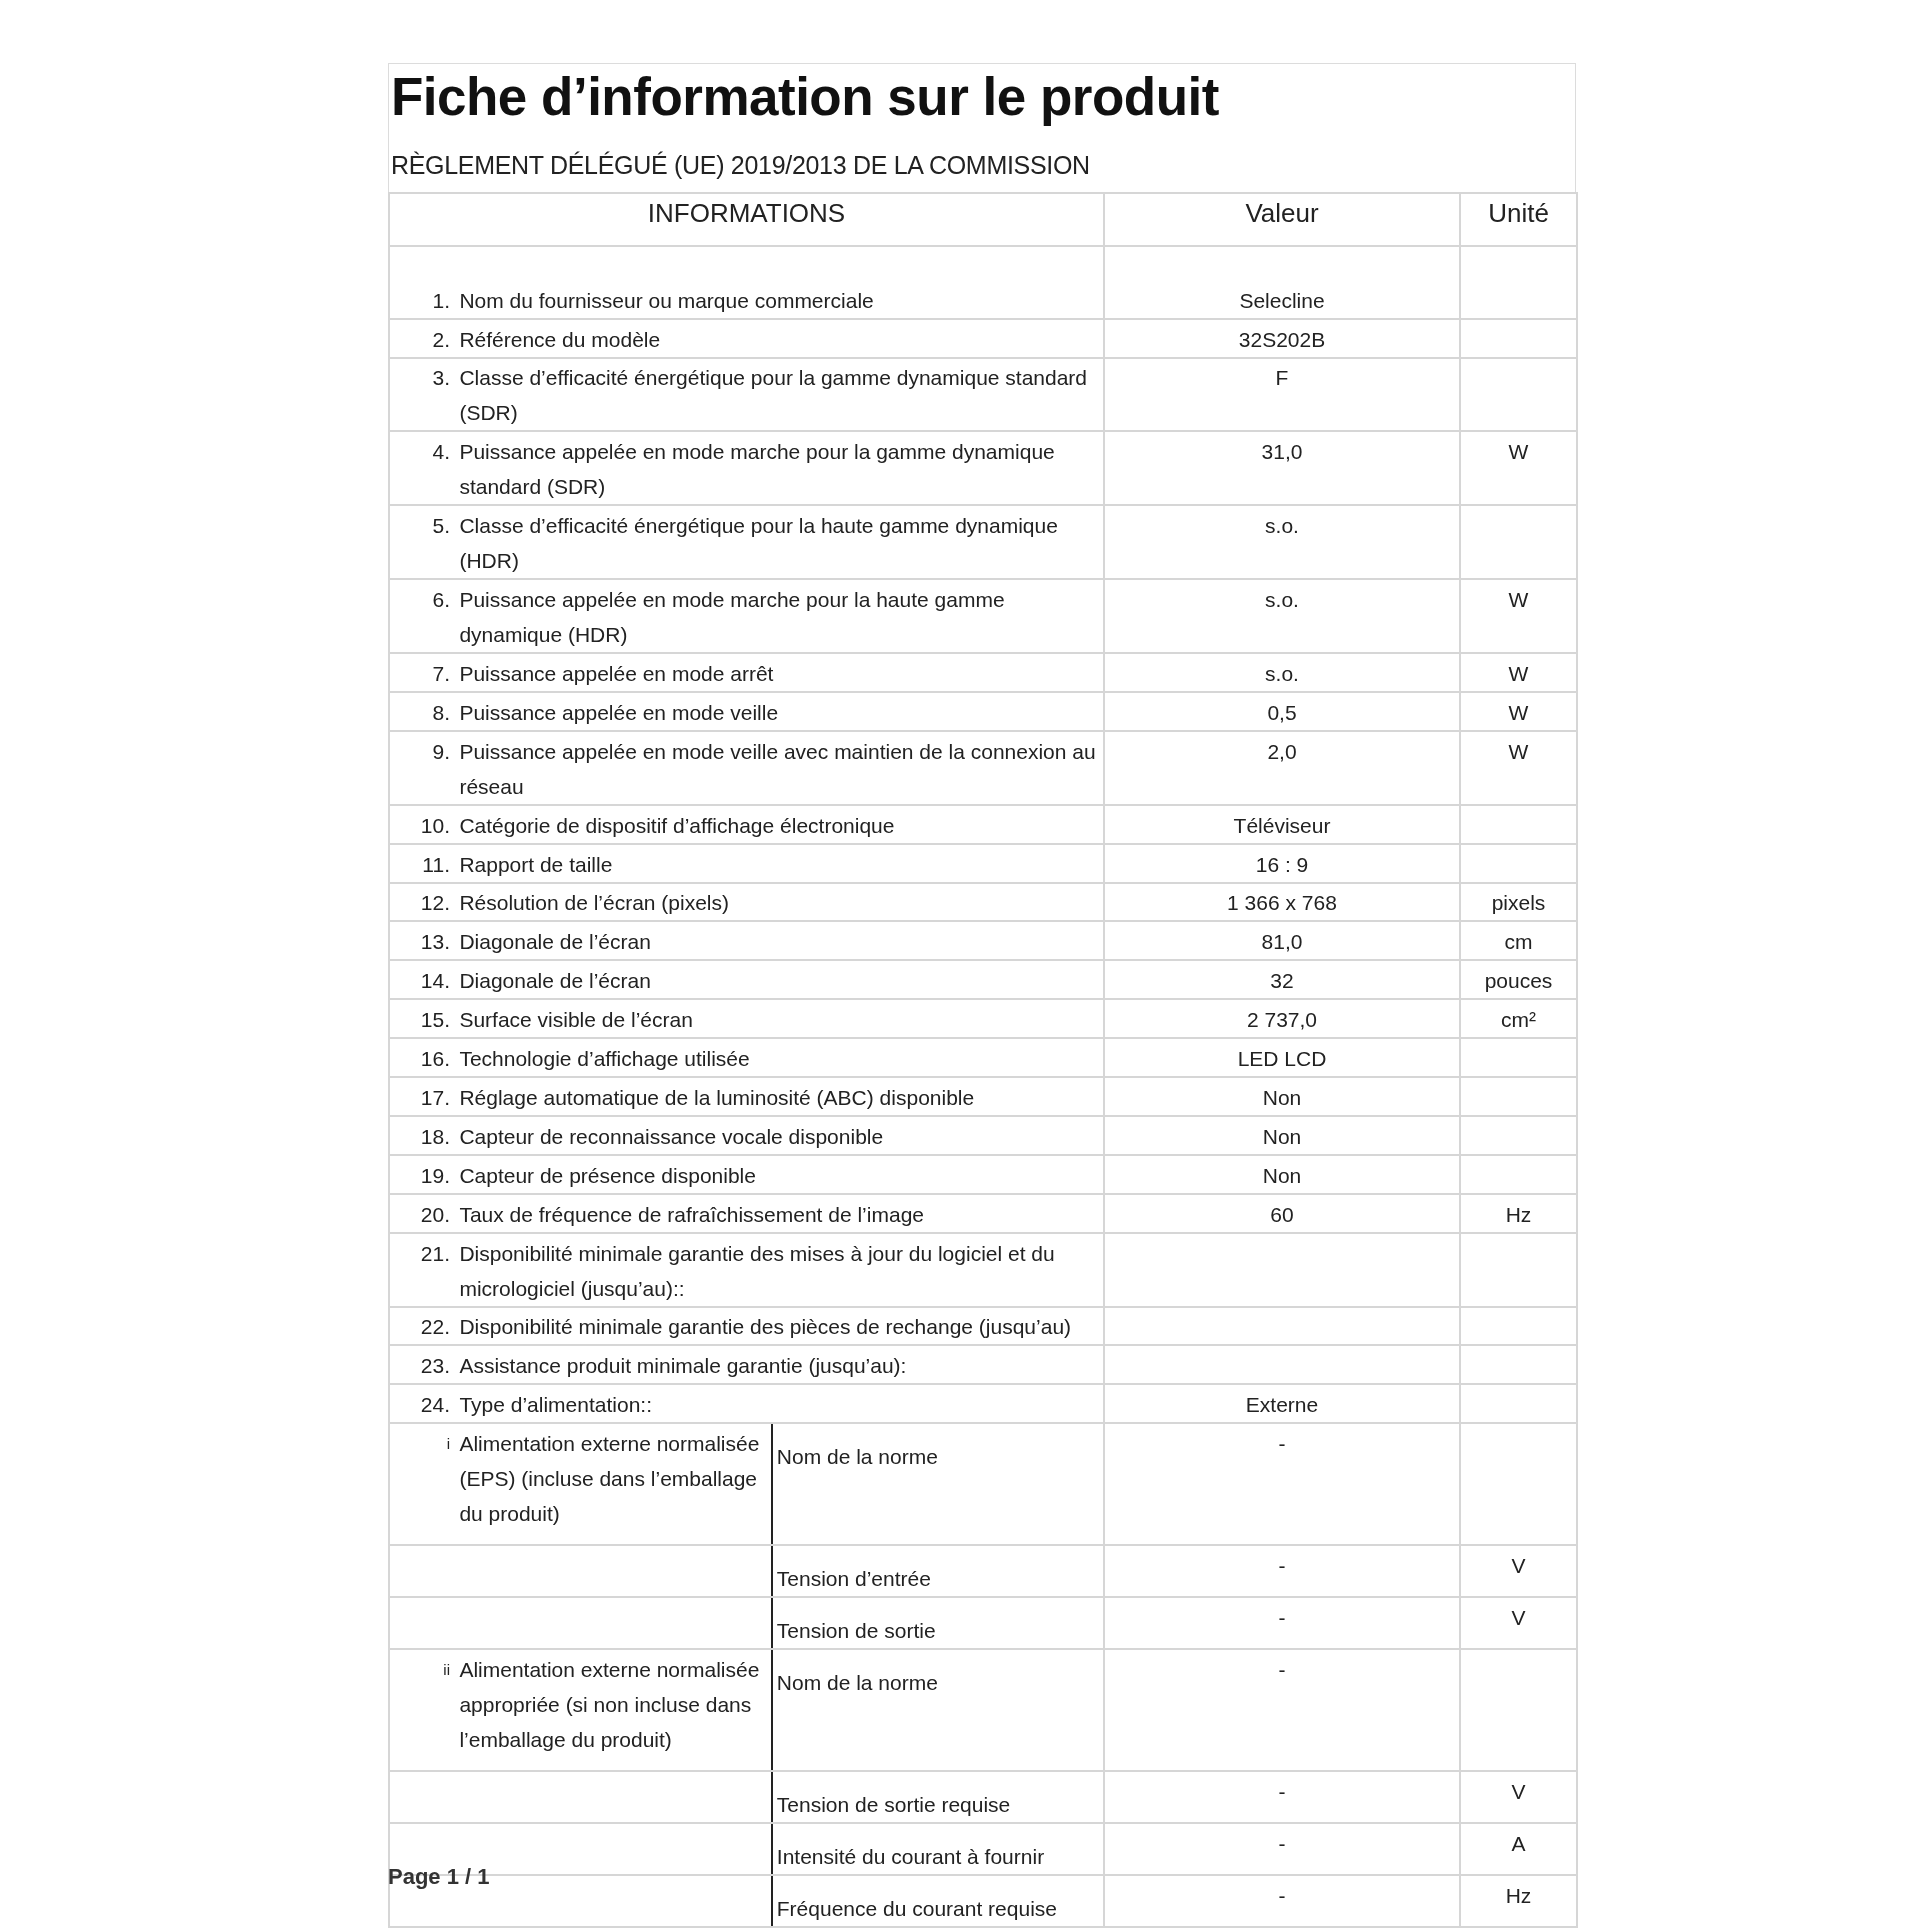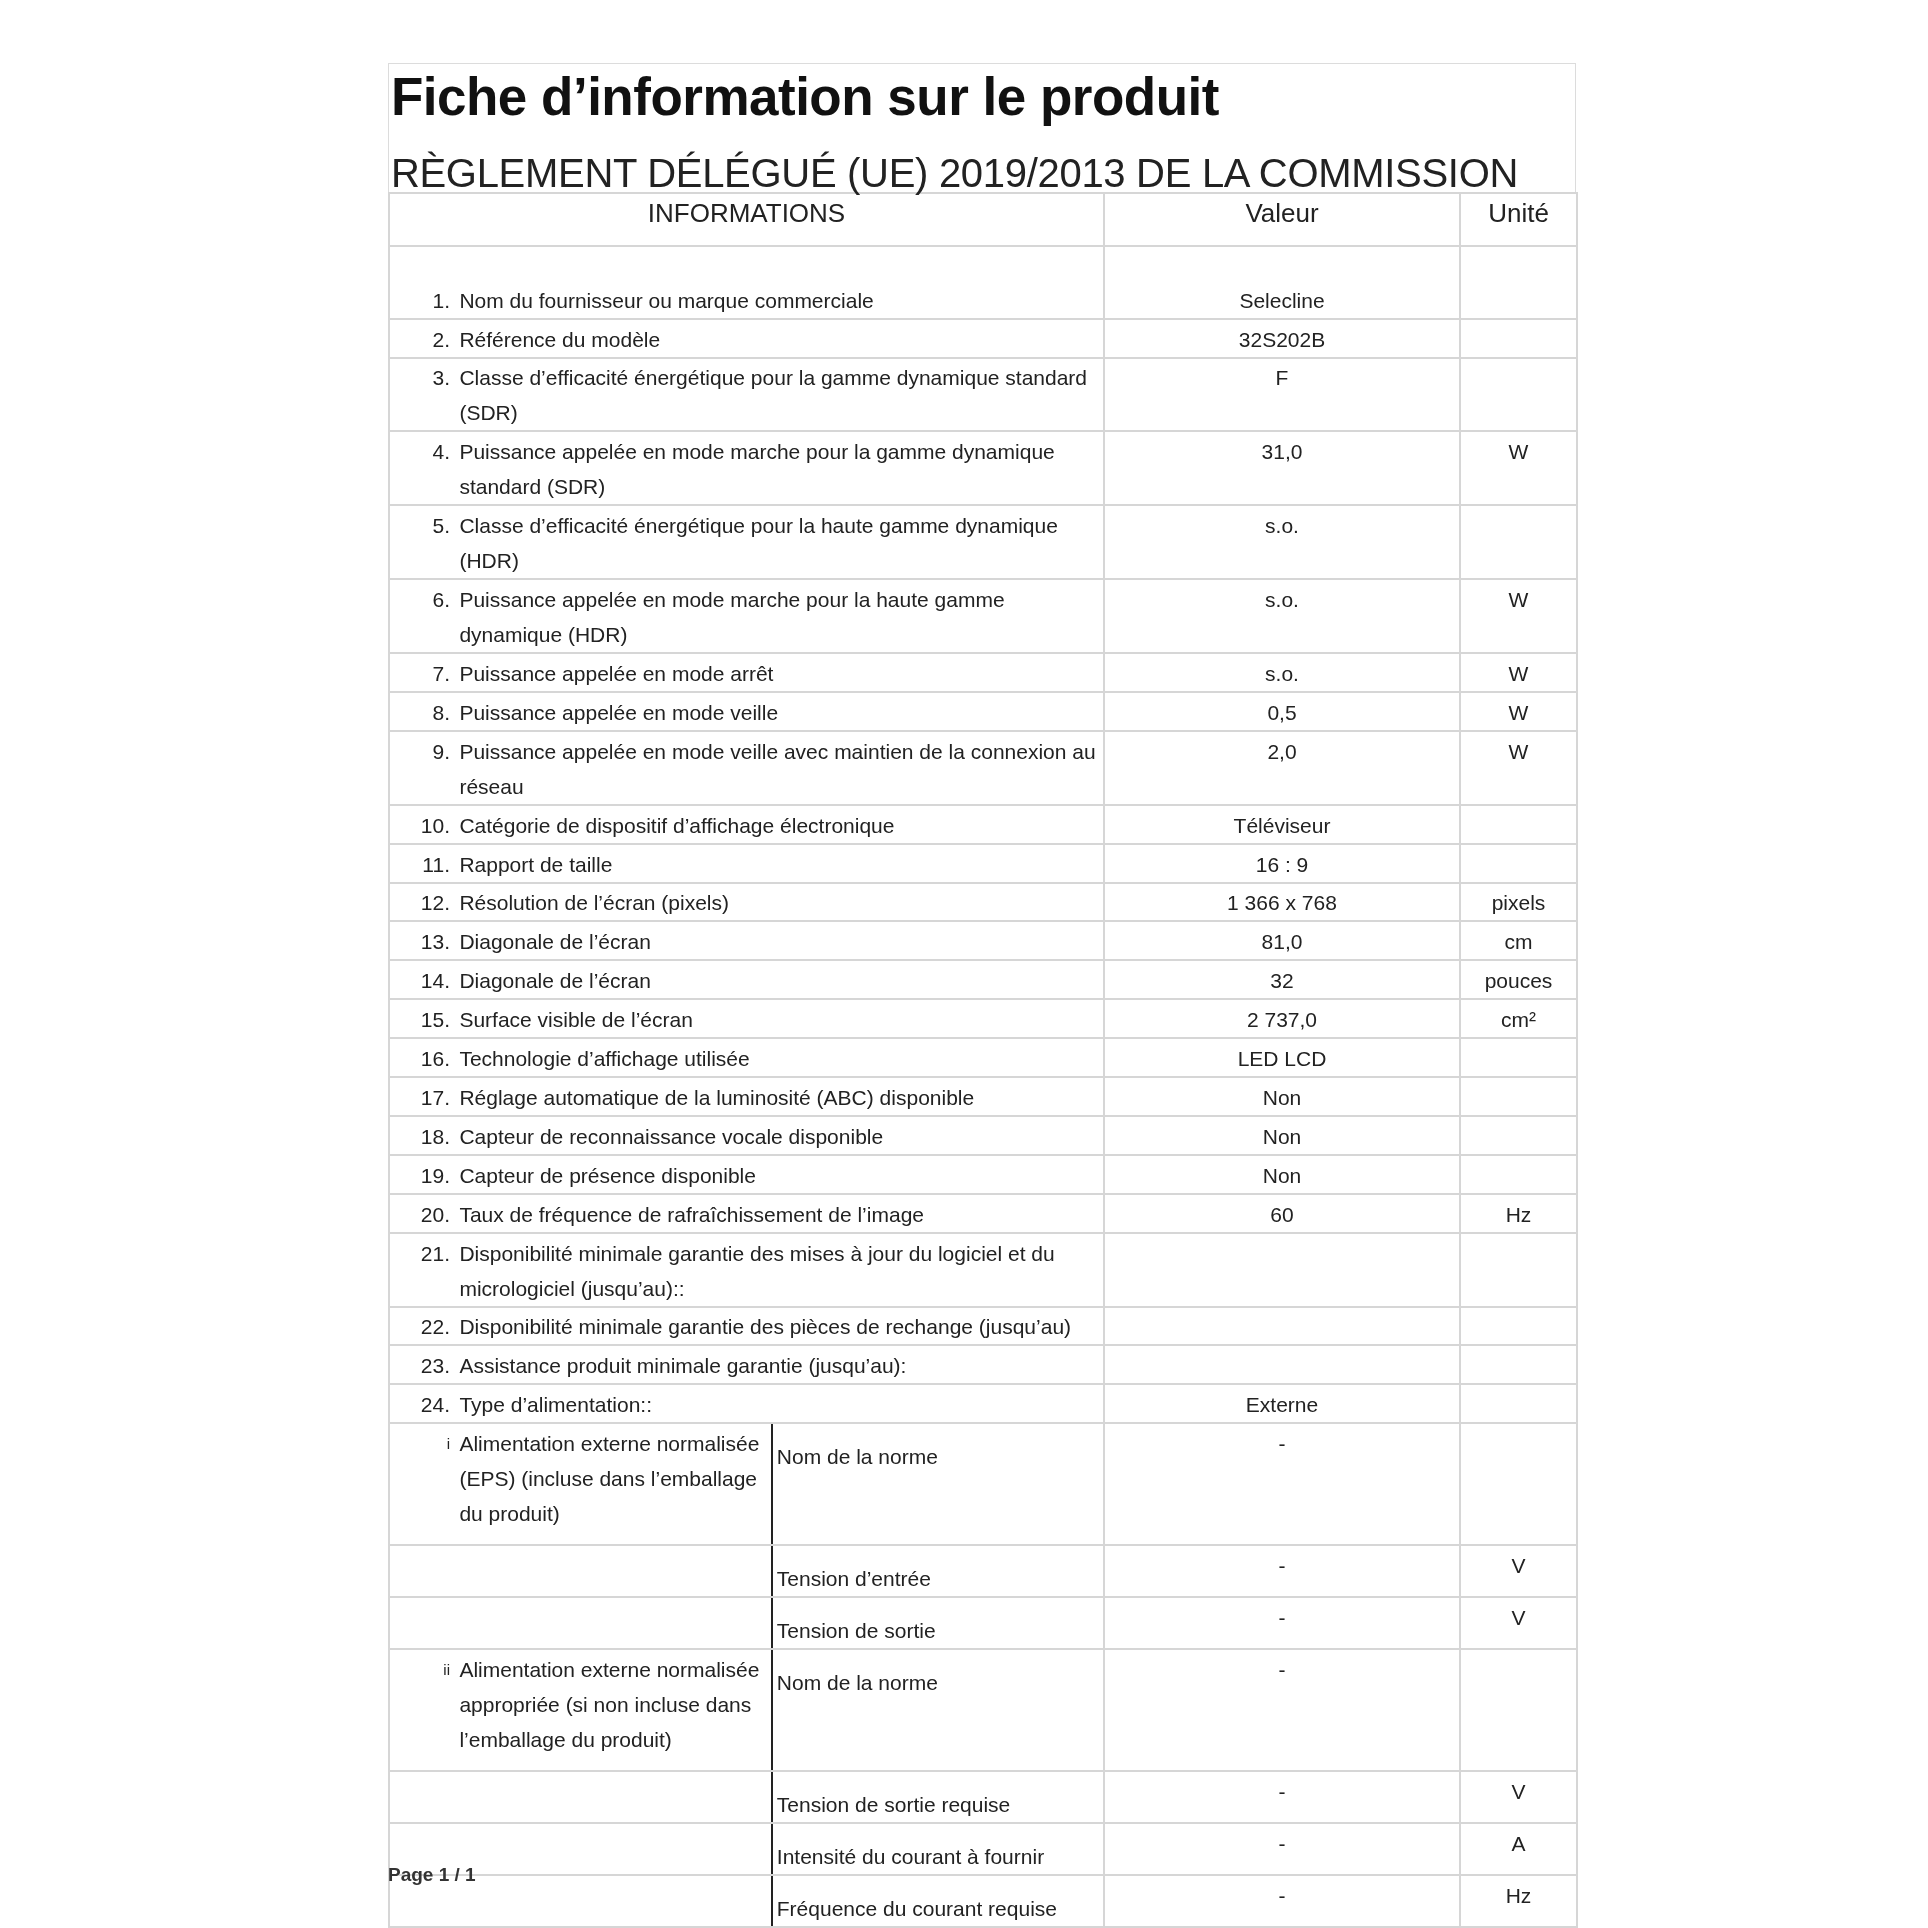--- a/index.html
+++ b/index.html
@@ -2,37 +2,37 @@
 <html style="font-size:15px"><head>
 <meta charset="utf-8">
 <style>
   html, body { margin: 0; padding: 0; background: #ffffff; }
   body { width: 1928px; height: 1928px; position: relative; overflow: hidden;
          font-family: "Liberation Sans", sans-serif; color: #1a1a1a; }
   .sheet { position: absolute; left: 388px; top: 63px; width: 1188px; }
   .title-box { border: 1.9px solid #dcdcdc; border-bottom: none; height: 128px; position: relative; }
   .title { position: absolute; left: 1.9px; top: 1.9px; font-size: 53px; font-weight: bold;
            letter-spacing: -0.5px; color: #111; }
-  .subtitle { position: absolute; left: 1.9px; top: 87px; font-size: 40px; color: #222; letter-spacing: -0.3px; }
+  .subtitle { position: absolute; left: 1.9px; top: 87px; font-size: 25px; color: #222; letter-spacing: -0.3px; }
   table { border-collapse: collapse; width: 1188px; table-layout: fixed; }
   td, th { border: 2.8px solid #d6d6d6; padding: 0; vertical-align: top; font-size: 21px; color: #222; }
   th { font-size: 26px; font-weight: normal; height: 47px; vertical-align: top; padding-top: 3.8px; }
   td.c-val { text-align: center; border-left: 1.9px solid #a8a8a8; }
   td.c-unit { text-align: center; border-left: 1.9px solid #a8a8a8; }
   th.c-val, th.c-unit { border-left: 1.9px solid #a8a8a8; }
   .lbl { display: flex; line-height: 35px; padding-top: 1.9px; }
   .num { width: 60px; text-align: right; padding-right: 9.4px; flex: 0 0 60px; }
   .txt { flex: 1; }
   .val { display: block; line-height: 35px; padding-top: 1.9px; }
   .spacer-row td { height: 34px; border-bottom: none; }
   .first-row td { border-top: none; }
   .sub-a { border-right: 2.8px solid #222 !important; }
   .sub-b { padding-left: 3.8px; line-height: 35px; padding-top: 15px; }
   .roman { width: 60px; text-align: right; padding-right: 9.4px; flex: 0 0 60px; font-size: 15px; }
-  .footer { position: absolute; left: 388px; top: 1864px; font-size: 19px; font-weight: bold; color: #333; }
+  .footer { position: absolute; left: 388px; top: 1864px; font-size: 22px; font-weight: bold; color: #333; }
 </style>
 </head>
 <body>
 
 <div class="sheet">
   <div class="title-box">
     <div class="title">Fiche d’information sur le produit</div>
     <div class="subtitle">RÈGLEMENT DÉLÉGUÉ (UE) 2019/2013 DE LA COMMISSION</div>
   </div>
 

